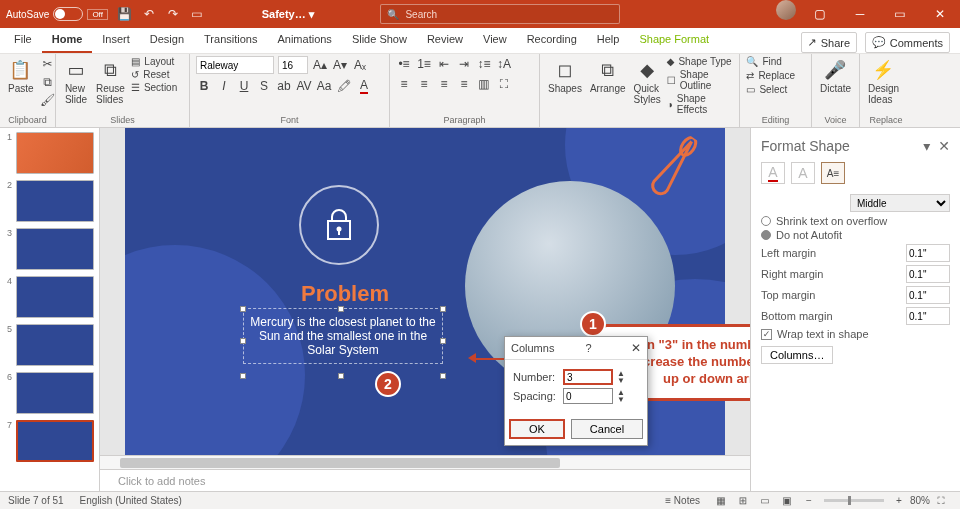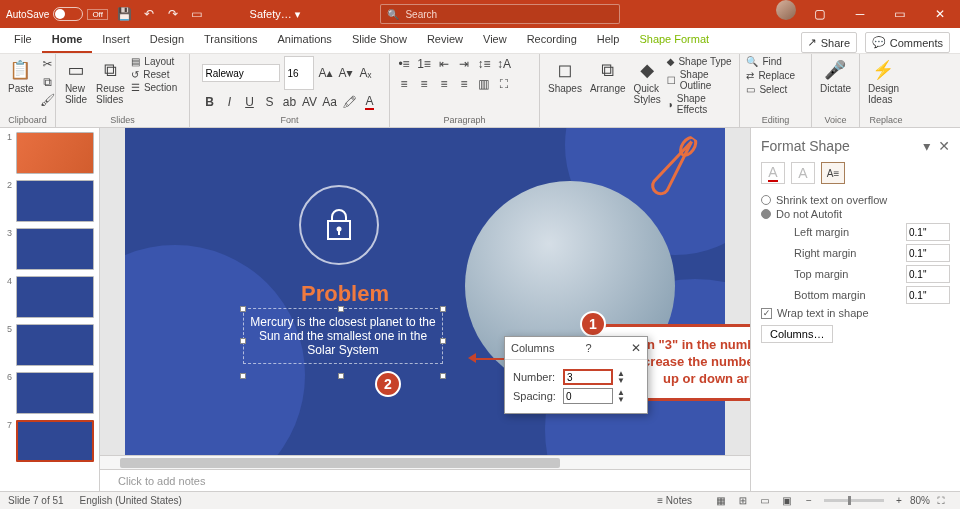--- a/index.html
+++ b/index.html
@@ -37,21 +37,21 @@
 
 
 .ribbon{height:74px;background:var(--ribbon-bg);border-bottom:1px solid var(--border);display:flex;}
 .group{border-right:1px solid var(--border);display:flex;flex-direction:column;padding:2px 6px;}
 .group-body{flex:1;display:flex;align-items:flex-start;gap:4px;}
 .group-label{font-size:9px;color:#6c6b6a;text-align:center;padding-top:1px;}
 .big-btn{display:flex;flex-direction:column;align-items:center;gap:1px;font-size:10px;padding:2px;}
 .big-ic{width:24px;height:24px;display:flex;align-items:center;justify-content:center;font-size:18px;}
 .sm-row{display:flex;gap:4px;align-items:center;font-size:10px;}
 .font-name{border:1px solid var(--border);background:#fff;width:78px;height:18px;font-size:10px;padding:1px 3px;}
-.font-size{border:1px solid var(--border);background:#fff;width:30px;height:18px;font-size:10px;padding:16px 3px;}
+.font-size{border:1px solid var(--border);background:#fff;width:30px;height:18px;font-size:10px;padding:0 3px;}
 .ic12{width:16px;height:16px;display:flex;align-items:center;justify-content:center;font-size:12px;border:1px solid transparent;}
 .stack{display:flex;flex-direction:column;gap:2px;}
 
 
 .main{display:flex;height:calc(100% - 28px - 26px - 74px - 18px);}
 
 
 .thumbs{width:100px;background:#fff;border-right:1px solid var(--border);overflow:hidden;padding:4px 2px;}
 .thumb{display:flex;gap:4px;margin-bottom:6px;align-items:flex-start;}
 .tn-num{width:10px;font-size:9px;color:#777;text-align:right;}
@@ -82,21 +82,21 @@
 .panel-sub .sub.active{color:#333;font-weight:600;border-bottom:1px solid #999;}
 .opt-icons{display:flex;gap:6px;margin:6px 0 10px;}
 .opt-ic{width:24px;height:22px;border:1px solid var(--border);display:flex;align-items:center;justify-content:center;font-size:14px;}
 .opt-ic.sel{border-color:#a77e58;background:#faf5f0;}
 .field-row{display:flex;align-items:center;gap:6px;margin:3px 0;}
 .field-row label{flex:1;color:#555;font-size:11px;}
 .field-row select,.field-row input{width:70px;height:18px;border:1px solid var(--border);font-size:10px;padding:0 2px;}
 .dd-wide{width:100px !important;}
 .radio-row{display:flex;align-items:center;gap:5px;margin:2px 0;font-size:11px;color:#555;}
 .margin-row{display:flex;align-items:center;margin:3px 0;}
-.margin-row label{flex:1;font-size:11px;color:#555;margin-left:33px;}
+.margin-row label{flex:1;font-size:11px;color:#555;}
 .spinner{width:44px;height:18px;border:1px solid var(--border);font-size:10px;padding:0 2px;}
 .columns-btn{border:1px solid var(--border);background:#fff;padding:2px 8px;font-size:11px;margin-top:4px;}
 
 
 .dialog{position:absolute;left:404px;top:208px;width:144px;background:#fff;border:1px solid #999;box-shadow:2px 2px 8px rgba(0,0,0,.3);font-size:11px;z-index:20;}
 .dlg-title{display:flex;align-items:center;padding:4px 6px;border-bottom:1px solid #ddd;}
 .dlg-close{margin-left:auto;font-size:12px;}
 .dlg-body{padding:6px 8px;}
 .dlg-row{display:flex;align-items:center;gap:4px;margin:3px 0;}
 .dlg-row label{width:46px;}
@@ -126,21 +126,21 @@
       <div class="autosave-knob"></div>
     </div>
     <span style="padding:0 4px;border:1px solid rgba(255,255,255,.4);font-size:8px;">Off</span>
   </div>
   <div class="qat">
     <div class="qat-i">💾</div>
     <div class="qat-i">↶</div>
     <div class="qat-i">↷</div>
     <div class="qat-i">▭</div>
   </div>
-  <div class="file-center" style="left:235px;right:auto;width:80px;">Safety… ▾</div>
+  <div class="file-center" style="left:248px;right:auto;width:80px;font-weight:bold;">Safety… ▾</div>
   <div class="search-pill">
     <span>🔍</span>
     <span>Search</span>
   </div>
   <div class="win-ctrls">
     <div class="avatar"></div>
     <div class="win-btn">▢</div>
     <div class="win-btn">─</div>
     <div class="win-btn">▭</div>
     <div class="win-btn">✕</div>
@@ -200,21 +200,21 @@
 Slides</span>
         </div>
       <div class="stack" style="font-size:10px;">
         <div class="sm-row">▤ <span>Layout</span></div>
         <div class="sm-row">↺ <span>Reset</span></div>
         <div class="sm-row">☰ <span>Section</span></div>
       </div>
     </div>
     <div class="group-label">Slides</div>
   </div>
-  <div class="group" style="width:200px;align-items:center;">
+  <div class="group" style="width:200px;">
     <div class="group-body stack" style="gap:4px;">
       <div class="sm-row">
         <input class="font-name" value="Raleway" style="">
         <input class="font-size" value="16" style="">
         <div class="ic12">A▴</div>
         <div class="ic12">A▾</div>
         <div class="ic12">Aₓ</div>
       </div>
       <div class="sm-row">
         <div class="ic12">
@@ -387,20 +387,24 @@
             <label>Number:</label>
             <input class="dlg-input" style="border: 2px solid rgb(199, 67, 42);" value="3">
             <span style="font-size:8px;line-height:7px;">▲<br>▼</span>
           </div>
           <div class="dlg-row">
             <label>Spacing:</label>
             <input class="dlg-input" value="0" style="">
             <span style="font-size:8px;line-height:7px;">▲<br>▼</span>
           </div>
         </div>
+        <div class="dlg-btns">
+          <button class="dlg-btn ok">OK</button>
+          <button class="dlg-btn">Cancel</button>
+        </div>
       </div>
 
       <div class="callout" style="left:495px;top:196px;width:245px;">Type in "3" in the numbers column or increase the number using the up or down arrow</div>
       <div class="badge-num" style="left:480px;top:183px;">1</div>
       <div class="badge-num" style="left:275px;top:243px;">2</div>
       <div class="arrow-line" style="left:375px;top:230px;width:120px;"></div>
       <div class="arrow-head" style="left:368px;top:225px;"></div>
     </div>
     <div class="scroll-h">
         <div class="scroll-thumb"></div>
@@ -418,20 +422,24 @@
       <div class="opt-ic">
           <span style="border-bottom:2px solid #c00;color:#bbb;">A</span>
         </div>
       <div class="opt-ic">
           <span style="color:#bbb;">A</span>
         </div>
       <div class="opt-ic sel">
           <span style="font-size:10px;">A≡</span>
         </div>
     </div>
+    <div class="field-row">
+      <label style="visibility:hidden;">Vertical</label>
+      <select class="dd-wide"><option>Middle</option></select>
+    </div>
     <div class="radio-row">
         <span style="width:10px;height:10px;border:1px solid #888;border-radius:50%;"></span>
         <span>Shrink text on overflow</span>
       </div>
     <div class="radio-row">
         <span style="width:10px;height:10px;border:1px solid #888;border-radius:50%;background:#888;"></span>
         <span style="overflow:hidden;text-overflow:clip;white-space:nowrap;">Do not Autofit</span>
       </div>
     <div class="margin-row">
         <label>Left margin</label>
@@ -454,21 +462,21 @@
         <span>Wrap text in shape</span>
       </div>
     <button class="columns-btn">Columns…</button>
   </div>
 </div>
 
 <div class="status">
   <span>Slide 7 of 51</span>
   <span style="margin-left:16px;">English (United States)</span>
   <span class="spacer"></span>
-  <span style="margin-right:18px;">≡ <span>Notes</span></span>
+  <span style="margin-right:10px;">≡ <span>Notes</span></span>
   <div class="st-ic">▦</div>
   <div class="st-ic">⊞</div>
   <div class="st-ic">▭</div>
   <div class="st-ic">▣</div>
   <div class="st-ic">−</div>
   <div style="width:60px;height:3px;background:#ccc;position:relative;margin:0 4px;">
       <div style="position:absolute;left:40%;top:-3px;width:3px;height:9px;background:#888;"></div>
     </div>
   <div class="st-ic">+</div>
   <span>80%</span>

